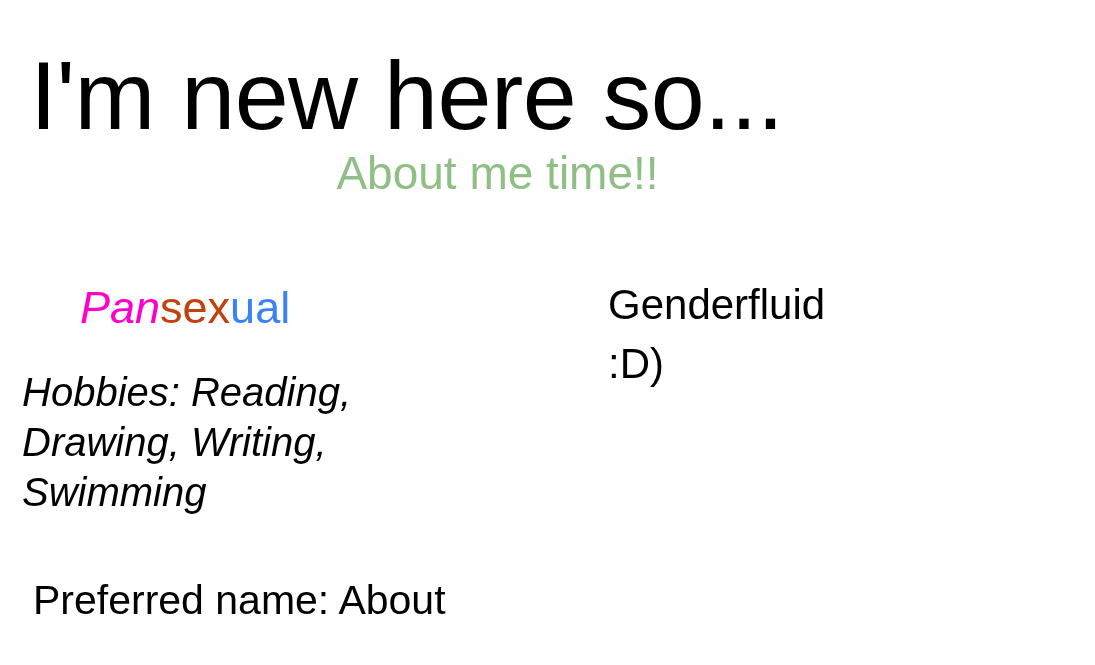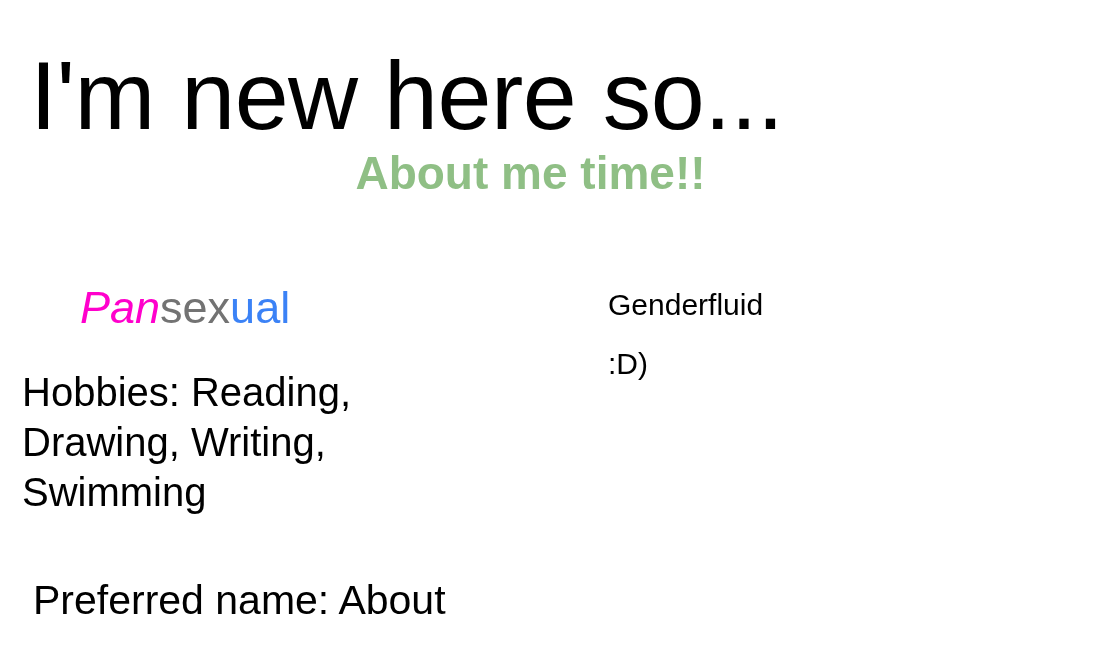--- a/index.html
+++ b/index.html
@@ -40,73 +40,73 @@
   }
 
   .subtitle {
     position: absolute;
     left: 0px;
     top: 148px;
     width: 995px;
     text-align: center;
     font-size: 46px;
     line-height: 50px;
-    font-weight: bold;
+    font-weight: normal;
     color: #8fbf85;
     white-space: nowrap;
-    margin-left: 33px;
   }
 
   
   .col-left {
     position: absolute;
     left: 22px;
     top: 283px;
     width: 560px;
   }
 
   .orientation {
     position: absolute;
     left: 58px;
     top: 0px;
     font-size: 45px;
     line-height: 50px;
     white-space: nowrap;
   }
   .orientation .seg-pan { color: #ff00cc; font-style: italic; }
-  .orientation .seg-sex { color: #737373; }
+  .orientation .seg-sex { color: #c2410c; }
   .orientation .seg-ual { color: #3b82f6; }
 
   .hobbies {
     position: absolute;
     left: 0px;
     top: 84px;
     width: 420px;
     font-size: 40px;
     line-height: 50px;
     color: #000000;
+    font-style: italic;
   }
 
   .preferred-name {
     position: absolute;
     left: 33px;
     top: 575px;
     font-size: 41px;
     line-height: 50px;
     white-space: nowrap;
     color: #000000;
   }
 
   
   .col-right {
     position: absolute;
     left: 608px;
     top: 275px;
     width: 470px;
-    font-size: 30px;
+    font-size: 42px;
     line-height: 59px;
     color: #000000;
   }
   .col-right .line {
     white-space: nowrap;
   }
 </style>
 </head>
 <body>
 

